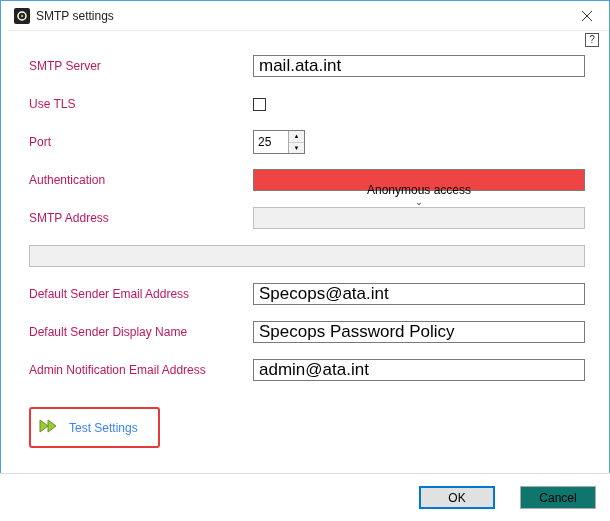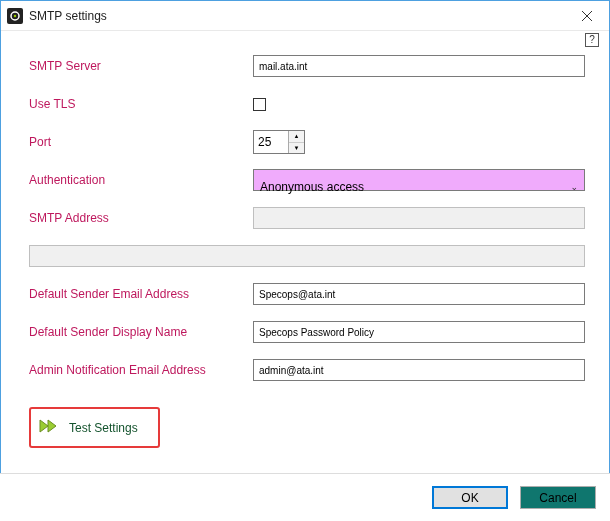--- a/index.html
+++ b/index.html
@@ -14,20 +14,21 @@
     border: 1px solid #4da0e0;
     overflow: hidden;
   }
   .titlebar {
     height: 30px;
     background: #fff;
     display: flex;
     align-items: center;
     padding: 0 0 0 6px;
     border-bottom: 1px solid #e9e9e9;
+    margin-left: 7px;
   }
   .titlebar .app-icon {
     width: 16px; height: 16px;
     background: #222;
     border-radius: 2px;
     display: flex;
     align-items: center;
     justify-content: center;
     margin-right: 6px;
   }
@@ -78,21 +79,21 @@
   }
   .row .control {
     flex: 1;
   }
   input[type="text"].txt {
     width: 100%;
     height: 22px;
     border: 1px solid #7a7a7a;
     padding: 0 5px;
     font-family: inherit;
-    font-size: 10px;
+    font-size: 17px;
     background: #fff;
   }
   input[type="text"].txt.disabled {
     background: #f0f0f0;
     color: #888;
     border: 1px solid #bfbfbf;
   }
   .checkbox {
     width: 13px; height: 13px;
     border: 1px solid #333;
@@ -129,55 +130,56 @@
     cursor: pointer;
     background: #f3f3f3;
     border-bottom: 1px solid #ccc;
     line-height: 1;
   }
   .spinner .arrows div:last-child { border-bottom: none; }
   .select {
     width: 100%;
     height: 22px;
     border: 1px solid #7a7a7a;
-    background: #f0abfc;
+    background: #ef4444;
     display: flex;
     align-items: center;
     justify-content: space-between;
     padding: 13px 6px 0 6px;
     cursor: pointer;
     font-size: 12px;
+    flex-direction: column;
   }
   .select .chev { font-size: 9px; color: #333; }
   .test-settings {
     margin-top: 10px;
     border: 2px solid #e63a3a;
     border-radius: 3px;
     display: inline-flex;
     align-items: center;
     padding: 8px 20px 8px 8px;
     cursor: pointer;
   }
   .test-settings .icon {
     margin-right: 8px;
   }
   .test-settings .lbl {
-    color: #14532d;
+    color: #3b82f6;
     font-size: 12px;
   }
   .footer {
     position: absolute;
     bottom: 0; left: 0; right: 0;
     height: 48px;
     border-top: 1px solid #ddd;
     display: flex;
     justify-content: flex-end;
     align-items: center;
     padding-right: 14px;
-    gap: 12px;
+    gap: 25px;
     background: #fff;
   }
   .btn {
     height: 23px;
     min-width: 76px;
     border: 1px solid #adadad;
     background: #0f766e;
     font-family: inherit;
     font-size: 12px;
     cursor: pointer;

